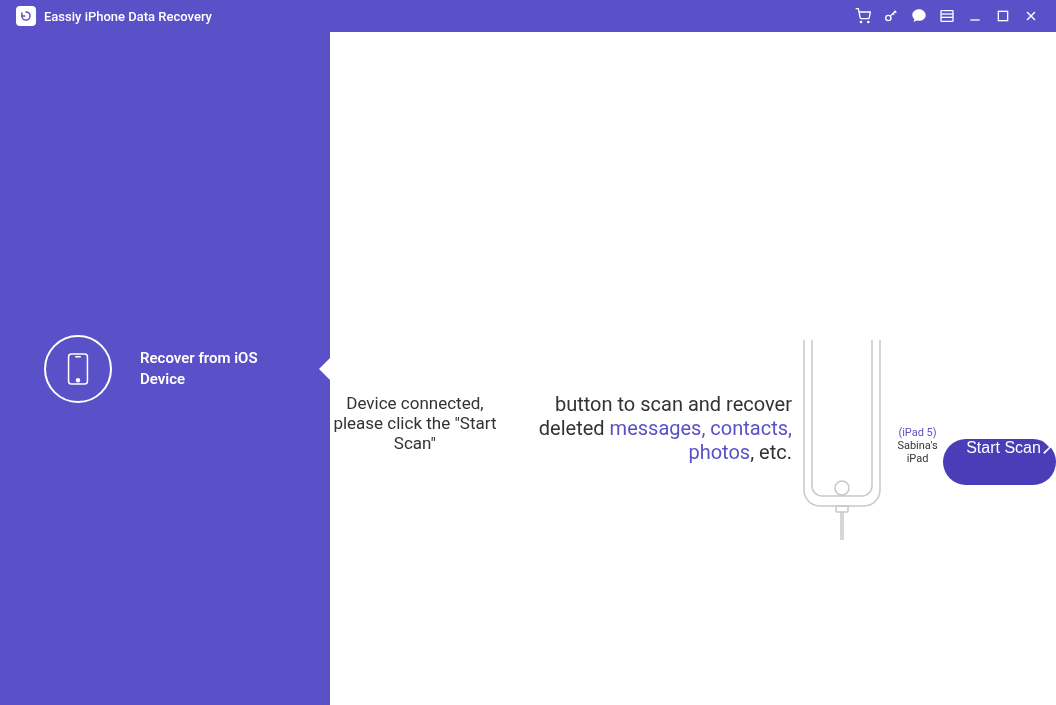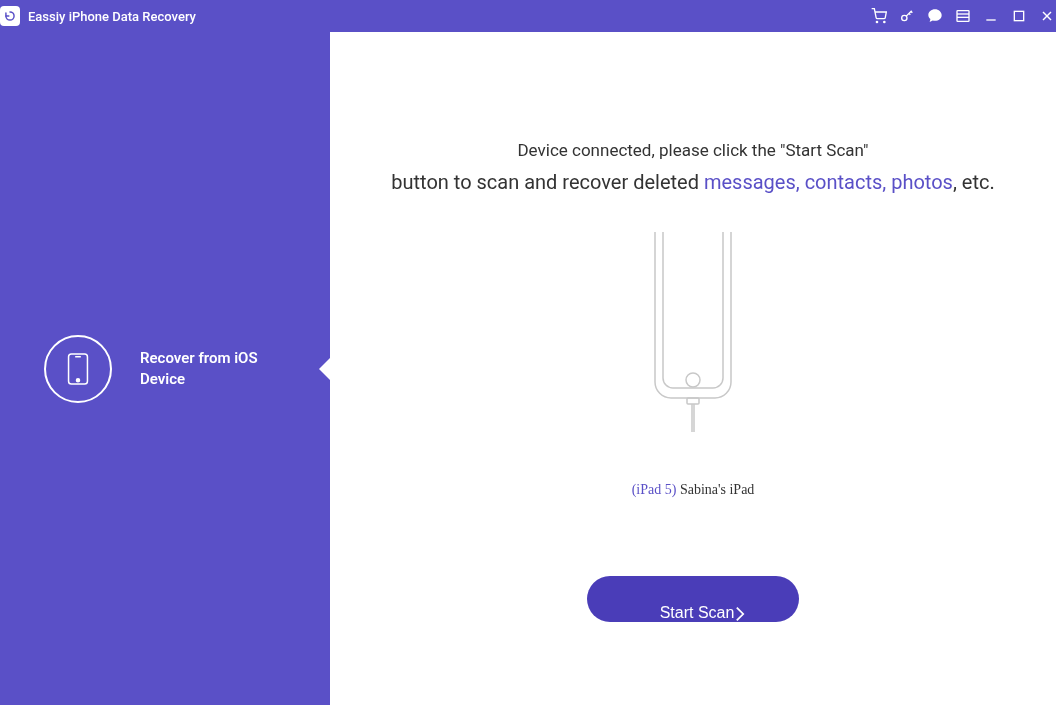--- a/index.html
+++ b/index.html
@@ -16,21 +16,21 @@
       display: flex;
       flex-direction: column;
     }
     .title-bar {
       height: 32px;
       background: #5a50c7;
       display: flex;
       align-items: center;
       justify-content: space-between;
       color: #fff;
-      padding: 0 0;
+      padding: 0 16px;
     }
     .title-left {
       display: flex;
       align-items: center;
       gap: 8px;
     }
     .app-logo {
       width: 20px;
       height: 20px;
       background: #fff;
@@ -98,58 +98,56 @@
     .sidebar-label {
       font-size: 15px;
       font-weight: 600;
       line-height: 1.35;
       max-width: 160px;
     }
     .main-content {
       flex: 1;
       background: #fff;
       display: flex;
-      flex-direction: column;
       align-items: center;
       padding-top: 108px;
     }
     .instruction-line1 {
       font-size: 17px;
       color: #333;
       text-align: center;
     }
     .instruction-line2 {
       font-size: 20px;
       color: #333;
       text-align: right;
       margin-top: 10px;
     }
     .link-text { color: #5a50c7; }
     .device-illustration { margin-top: 38px; }
     .device-name-row {
       margin-top: 46px;
-      font-size: 14px;
+      font-size: 11px;
       text-align: center;
-      font-family: Liberation Serif, serif;
     }
     .device-model { color: #5a50c7; }
     .device-label { color: #333; }
     .start-scan-btn {
       margin-top: 78px;
       width: 212px;
       height: 46px;
       background: #4a3db8;
       border-radius: 23px;
       border: none;
       color: #fff;
       font-size: 16px;
       font-weight: 500;
       cursor: pointer;
       display: flex;
-      align-items: flex-end;
+      align-items: flex-start;
       justify-content: center;
       padding-left: 20px;
     }
     .start-scan-btn svg { width: 12px; height: 16px; }
   </style>
 </head>
 <body>
 
 <div class="app-window">
 

